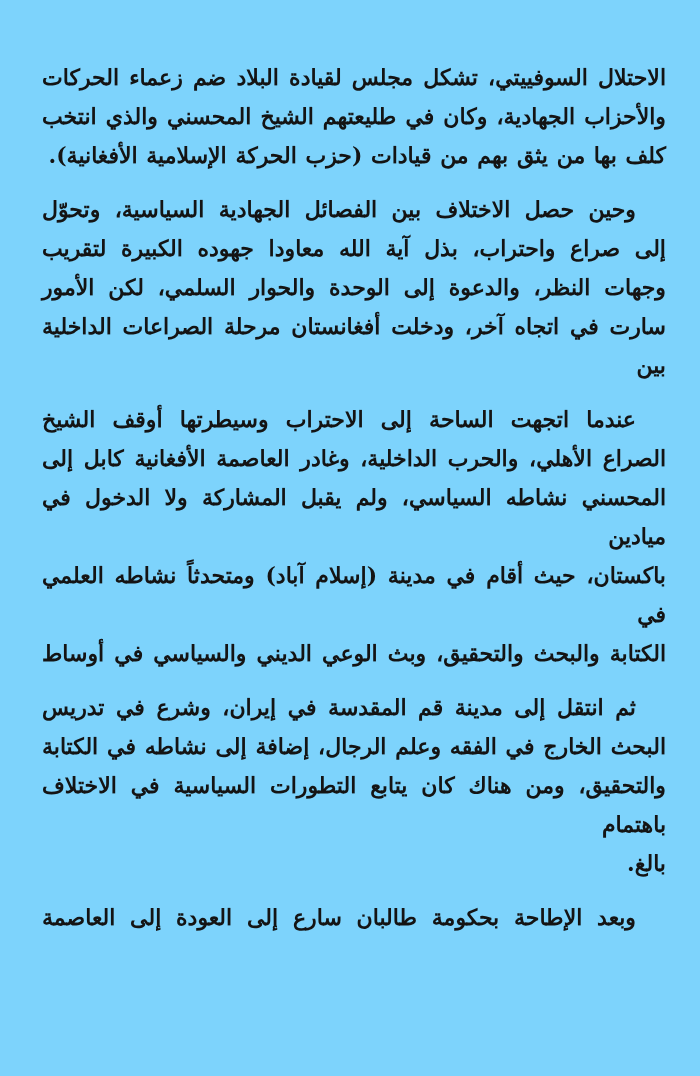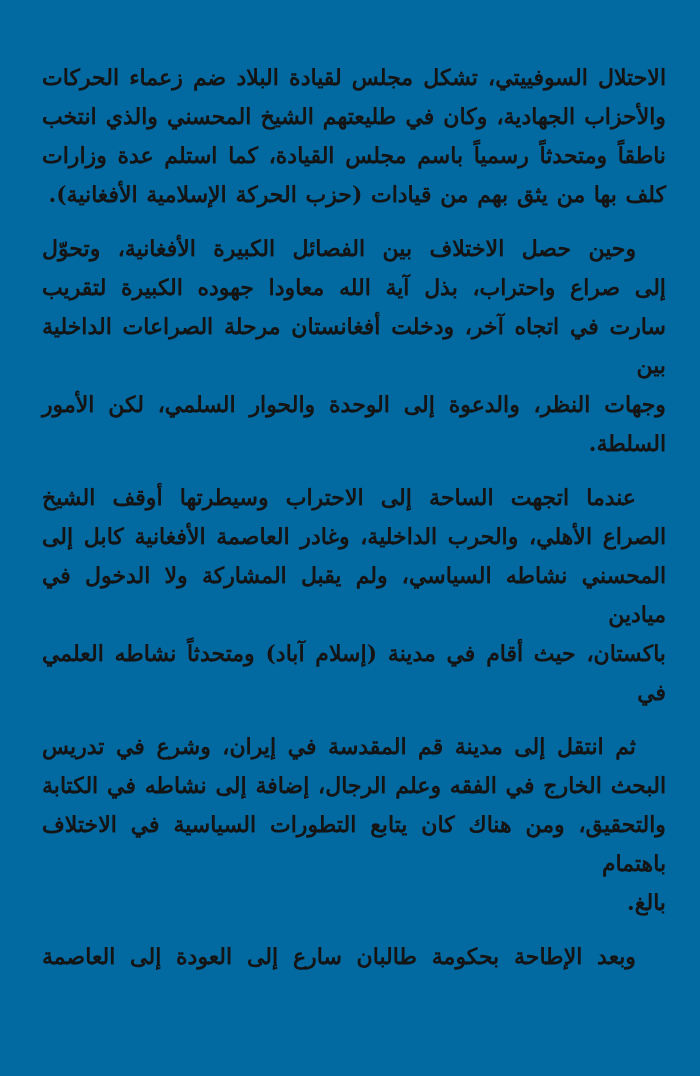--- a/index.html
+++ b/index.html
@@ -5,21 +5,21 @@
   html, body {
     margin: 0;
     padding: 0;
     background: #e8e8e8;
   }
   .page {
     position: relative;
     width: 700px;
     height: 1076px;
     margin: 0 auto;
-    background: #0369a1;
+    background: #7dd3fc;
     color: #141414;
     font-family: "DejaVu Serif", "Liberation Serif", serif;
     overflow: hidden;
     box-sizing: border-box;
     padding: 58px 34px 0 42px;
   }
   .body-text {
     font-size: 22px;
     font-weight: 700;
     line-height: 39px;
@@ -47,37 +47,36 @@
 </style>
 </head>
 <body>
 
 <div class="page">
   <div class="body-text">
 
     <p class="para">
       <span class="line">الاحتلال السوفييتي، تشكل مجلس لقيادة البلاد ضم زعماء الحركات</span>
       <span class="line">والأحزاب الجهادية، وكان في طليعتهم الشيخ المحسني والذي انتخب</span>
-      <span class="line">ناطقاً ومتحدثاً رسمياً باسم مجلس القيادة، كما استلم عدة وزارات</span>
       <span class="line end">كلف بها من يثق بهم من قيادات (حزب الحركة الإسلامية الأفغانية).</span>
     </p>
 
     <p class="para">
-      <span class="line indent">وحين حصل الاختلاف بين الفصائل الكبيرة الأفغانية، وتحوّل</span>
+      <span class="line indent">وحين حصل الاختلاف بين الفصائل الجهادية السياسية، وتحوّل</span>
       <span class="line">إلى صراع واحتراب، بذل آية الله معاودا جهوده الكبيرة لتقريب</span>
+      <span class="line">وجهات النظر، والدعوة إلى الوحدة والحوار السلمي، لكن الأمور</span>
       <span class="line">سارت في اتجاه آخر، ودخلت أفغانستان مرحلة الصراعات الداخلية بين</span>
-      <span class="line">وجهات النظر، والدعوة إلى الوحدة والحوار السلمي، لكن الأمور</span>
-      <span class="line end">السلطة.</span>
     </p>
 
     <p class="para">
       <span class="line indent">عندما اتجهت الساحة إلى الاحتراب وسيطرتها أوقف الشيخ</span>
       <span class="line">الصراع الأهلي، والحرب الداخلية، وغادر العاصمة الأفغانية كابل إلى</span>
       <span class="line">المحسني نشاطه السياسي، ولم يقبل المشاركة ولا الدخول في ميادين</span>
       <span class="line">باكستان، حيث أقام في مدينة (إسلام آباد) ومتحدثاً نشاطه العلمي في</span>
+      <span class="line">الكتابة والبحث والتحقيق، وبث الوعي الديني والسياسي في أوساط</span>
     </p>
 
     <p class="para">
       <span class="line indent">ثم انتقل إلى مدينة قم المقدسة في إيران، وشرع في تدريس</span>
       <span class="line">البحث الخارج في الفقه وعلم الرجال، إضافة إلى نشاطه في الكتابة</span>
       <span class="line">والتحقيق، ومن هناك كان يتابع التطورات السياسية في الاختلاف باهتمام</span>
       <span class="line end">بالغ.</span>
     </p>
 
     <p class="para">

